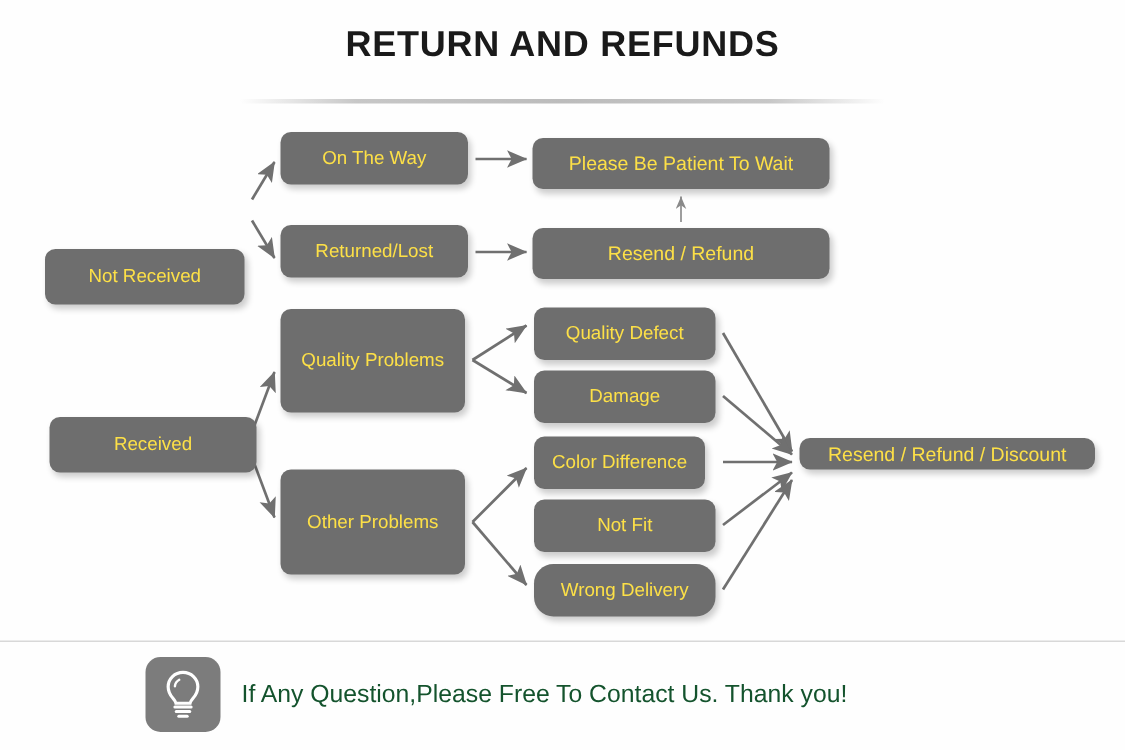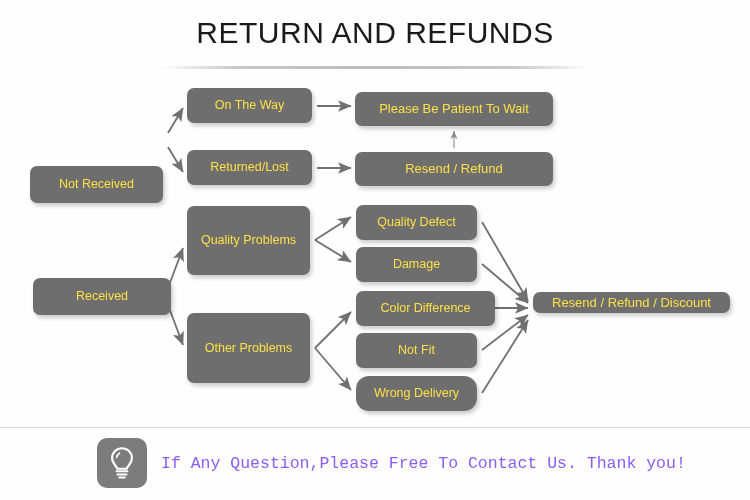--- a/index.html
+++ b/index.html
@@ -23,24 +23,24 @@
     height: 500px;
   }
 
   
   .title {
     position: absolute;
     left: 0;
     top: 16px;
     width: 750px;
     text-align: center;
-    font-size: 30px;
+    font-size: 24px;
     letter-spacing: 0.5px;
     color: #1a1a1a;
-    font-weight: 400;
+    font-weight: 700;
   }
   .title-rule {
     position: absolute;
     left: 160px;
     top: 66px;
     width: 430px;
     height: 3px;
     background: linear-gradient(to right,
         rgba(210,210,210,0) 0%,
         rgba(196,196,196,0.95) 18%,
@@ -100,23 +100,22 @@
     border-radius: 10px;
     background: #7c7c7c;
     display: flex;
     align-items: center;
     justify-content: center;
     flex: none;
   }
   .footer-text {
     margin-left: 14px;
     font-size: 16.5px;
-    color: #8b5cf6;
+    color: #14532d;
     white-space: nowrap;
-    font-family: Liberation Mono, monospace;
   }
 </style>
 </head>
 <body style="background: rgb(254, 254, 254);">
 
 <div id="canvas">
 
   <div class="title">RETURN AND REFUNDS</div>
   <div class="title-rule"></div>
 
@@ -173,21 +172,21 @@
       </div>
       <div class="node" style="left: 187px; top: 313px; width: 123px; height: 70px;">
         <span>Other Problems</span>
       </div>
       <div class="node" style="left: 356px; top: 205px; width: 121px; height: 35px;">
         <span>Quality Defect</span>
       </div>
       <div class="node" style="left: 356px; top: 247px; width: 121px; height: 35px;">
         <span>Damage</span>
       </div>
-      <div class="node" style="left: 356px; top: 291px; width: 139px; height: 35px;">
+      <div class="node" style="left: 356px; top: 291px; width: 114px; height: 35px;">
         <span>Color Difference</span>
       </div>
       <div class="node" style="left: 356px; top: 333px; width: 121px; height: 35px;">
         <span>Not Fit</span>
       </div>
       <div class="node" style="left: 356px; top: 376px; width: 121px; height: 35px; border-radius: 13px;">
         <span>Wrong Delivery</span>
       </div>
       <div class="node wide-text" style="left: 533px; top: 292px; width: 197px; height: 21px;">
         <span>Resend / Refund / Discount</span>

